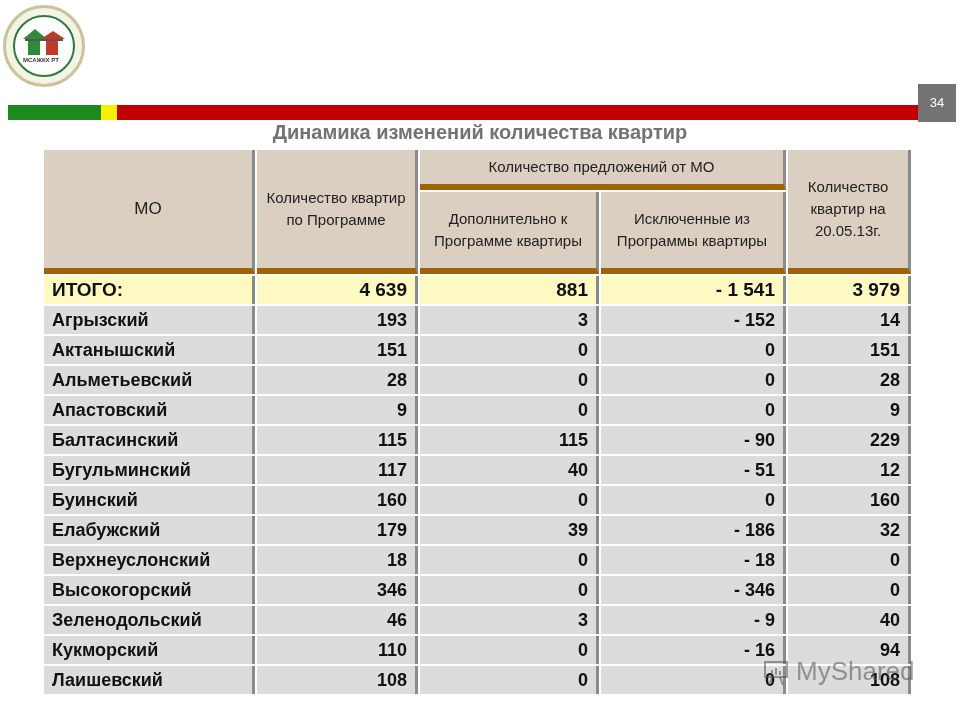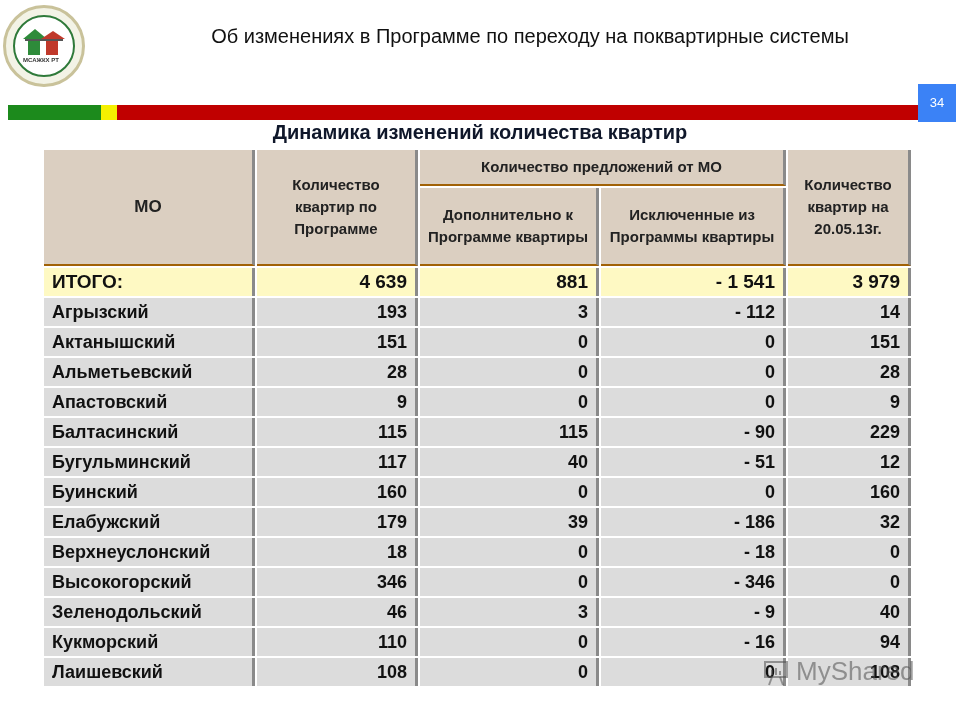--- a/index.html
+++ b/index.html
@@ -8,28 +8,28 @@
   .logo { position:absolute; left:3px; top:5px; width:82px; height:82px; border-radius:50%;
           background:#f3f3e6; border:3px solid #c9c29a; box-sizing:border-box; }
   .logo-inner { position:absolute; left:7px; top:7px; width:62px; height:62px; border-radius:50%;
           border:2px solid #2f7a3a; background:#fff; box-sizing:border-box; }
   .logo svg { position:absolute; left:0; top:0; }
   .title { position:absolute; left:150px; top:22px; width:760px; text-align:center;
            font-size:20px; line-height:29px; font-weight:normal; color:#111; }
   .bar-green { position:absolute; left:8px; top:105px; width:93px; height:15px; background:#1c8a1c; }
   .bar-yellow { position:absolute; left:101px; top:105px; width:16px; height:15px; background:#f5f000; }
   .bar-red { position:absolute; left:117px; top:105px; width:803px; height:15px; background:#c00000; }
-  .slide-num { position:absolute; left:918px; top:84px; width:38px; height:38px; background:#3b82f6;
+  .slide-num { position:absolute; left:918px; top:84px; width:38px; height:38px; background:#737373;
                color:#fff; font-size:13px; text-align:center; line-height:38px; }
   .subtitle { position:absolute; left:0; top:118px; width:960px; text-align:center;
-              font-size:20px; font-weight:bold; color:#0f172a; line-height:28px; }
+              font-size:20px; font-weight:bold; color:#737373; line-height:28px; }
   table.data { position:absolute; left:42px; top:148px; border-collapse:separate; border-spacing:2px;
                font-family:"Liberation Sans", sans-serif; }
-  table.data th { background:#dbcfc1; font-weight:bold; font-size:15px; line-height:22px; color:#222;
-                  text-align:center; border-right:3px solid #8a8a8a; border-bottom:2px solid #a16207; padding:0 4px; }
+  table.data th { background:#dbcfc1; font-weight:normal; font-size:15px; line-height:22px; color:#222;
+                  text-align:center; border-right:3px solid #8a8a8a; border-bottom:6px solid #a16207; padding:0 4px; }
   table.data td { font-size:18px; font-weight:bold; height:28px; padding:0 8px; text-align:right;
                   background:#dcdcdc; border-right:3px solid #8a8a8a; }
   table.data td.name { text-align:left; }
   table.data tr.total td { background:#fef9c3; font-size:19px; }
   .watermark { position:absolute; left:772px; top:656px; font-size:26px; color:rgba(80,80,80,0.55);
                font-family:"Liberation Sans", sans-serif; pointer-events:none; }
   .wm-icon { position:absolute; left:762px; top:658px; width:30px; height:28px; }
 </style>
 </head>
 <body>
@@ -41,21 +41,20 @@
       <polygon points="26,22 38,14 50,22" fill="#c0392b"></polygon>
       <rect x="13" y="24" width="12" height="14" fill="#2e8b3a"></rect>
       <rect x="31" y="24" width="12" height="14" fill="#c0392b"></rect>
       <rect x="10" y="22" width="38" height="2" fill="#555"></rect>
     </svg>
     <span style="position:absolute;left:8px;top:40px;font-size:6px;font-weight:bold;color:#333;">МСАЖКХ РТ</span>
   </div>
 </div>
 
 <div class="title">
-  <div>Об изменениях в Программе по переходу на поквартирные системы</div>
 </div>
 
 <div class="bar-green"></div>
 <div class="bar-yellow"></div>
 <div class="bar-red"></div>
 <div class="slide-num">34</div>
 
 <div class="subtitle">Динамика изменений количества квартир</div>
 
 <table class="data">
@@ -76,21 +75,21 @@
       <td class="name">ИТОГО:</td>
       <td>4 639</td>
       <td>881</td>
       <td>- 1 541</td>
       <td>3 979</td>
     </tr>
     <tr>
         <td class="name">Агрызский</td>
         <td>193</td>
         <td>3</td>
-        <td>- 112</td>
+        <td>- 152</td>
         <td>14</td>
       </tr>
     <tr>
         <td class="name">Актанышский</td>
         <td>151</td>
         <td>0</td>
         <td>0</td>
         <td>151</td>
       </tr>
     <tr>

